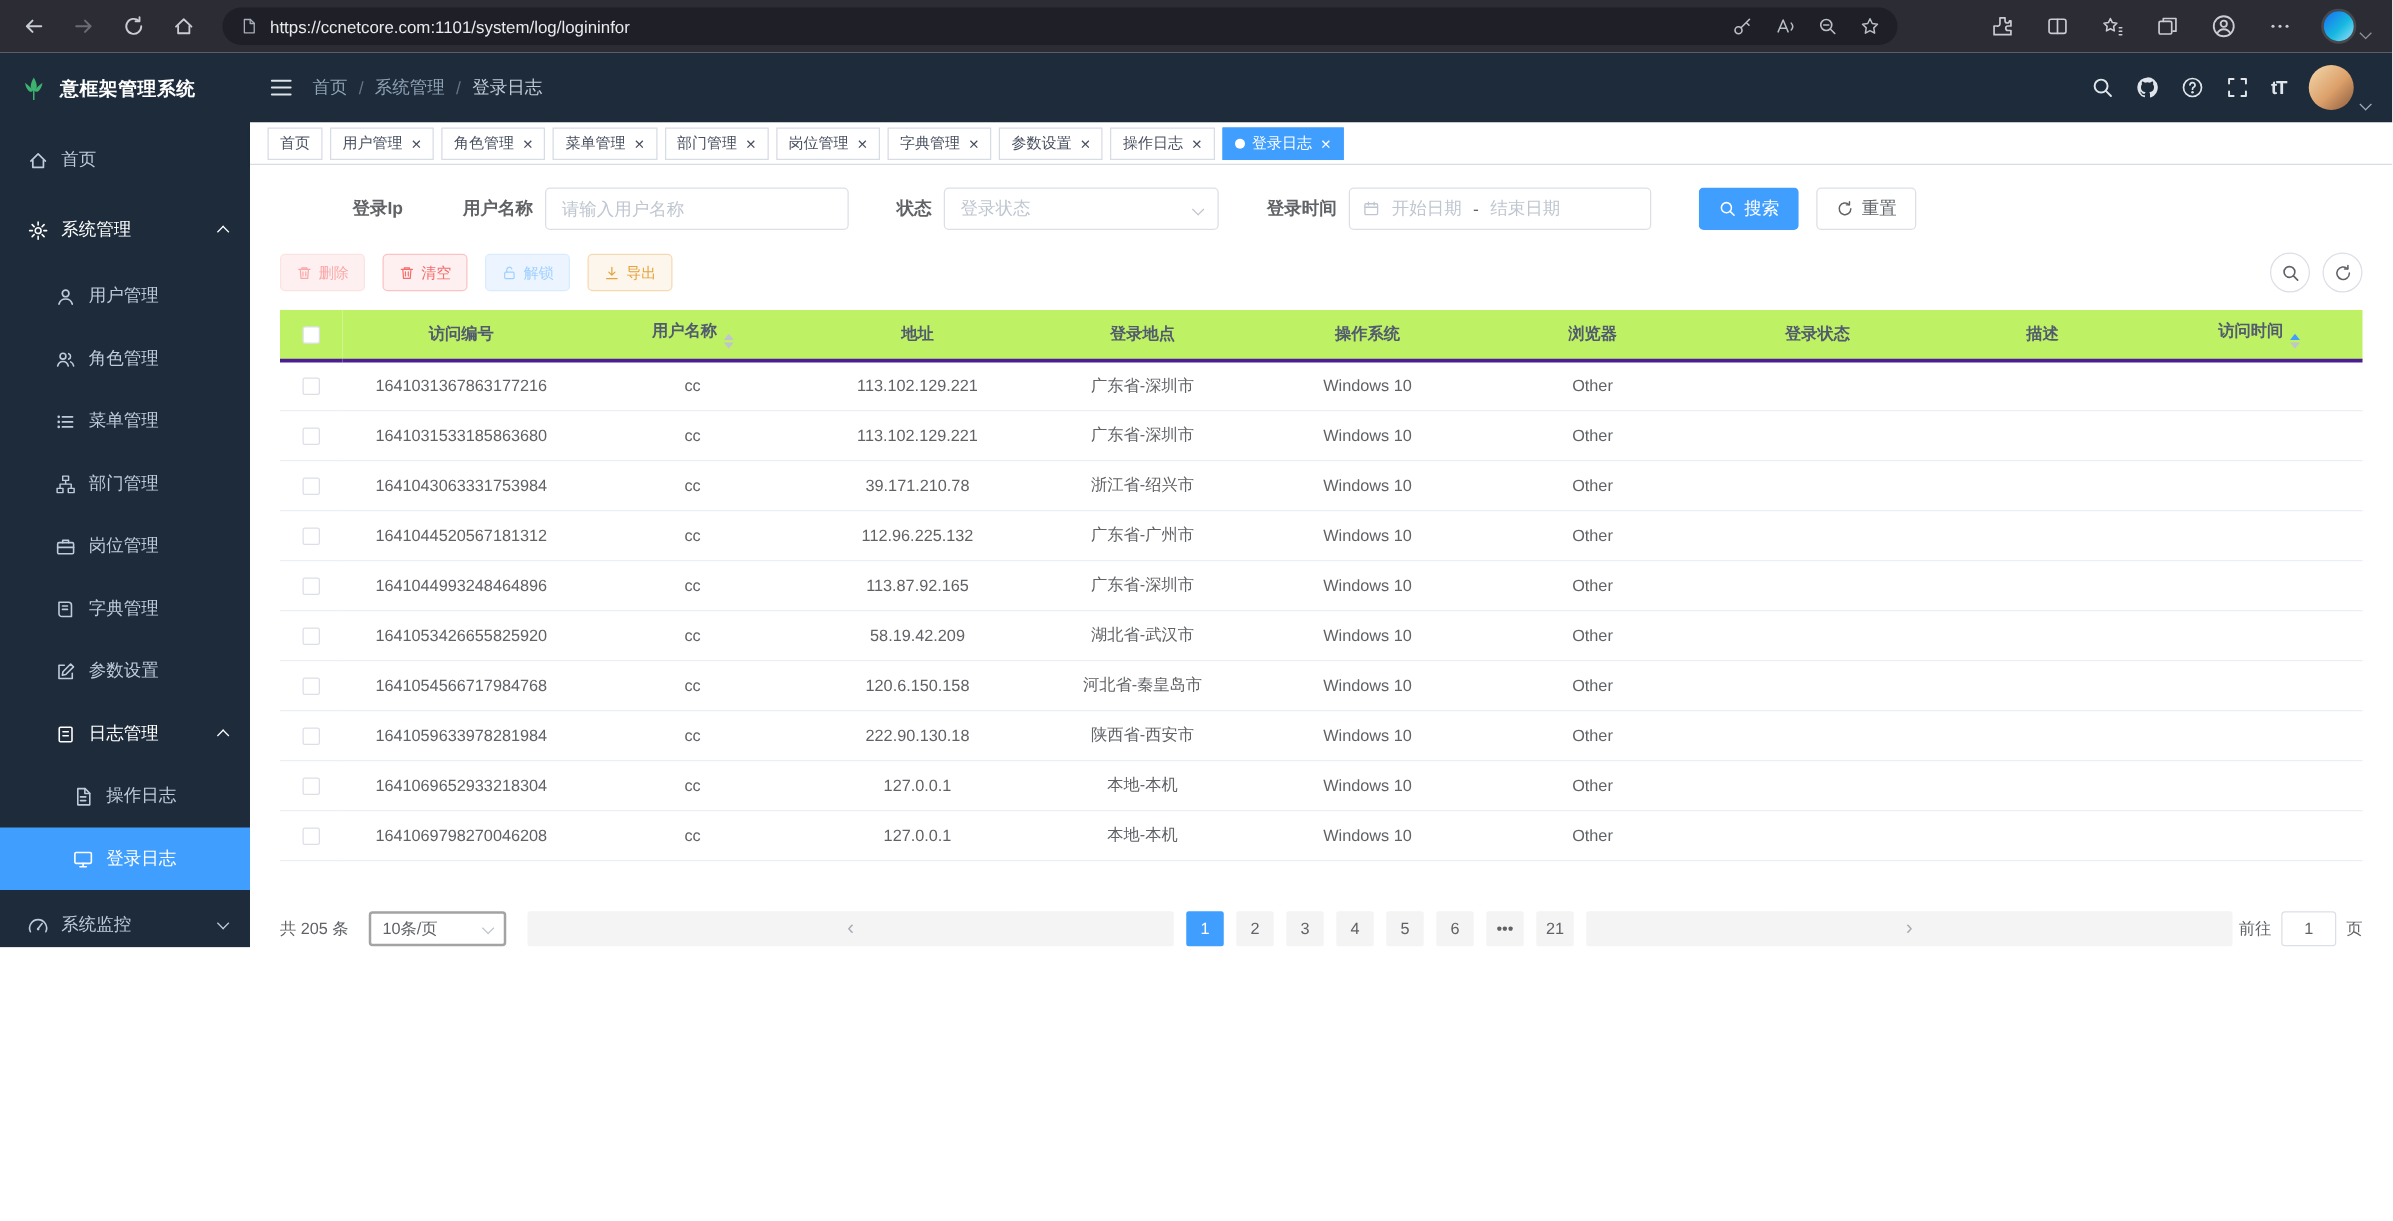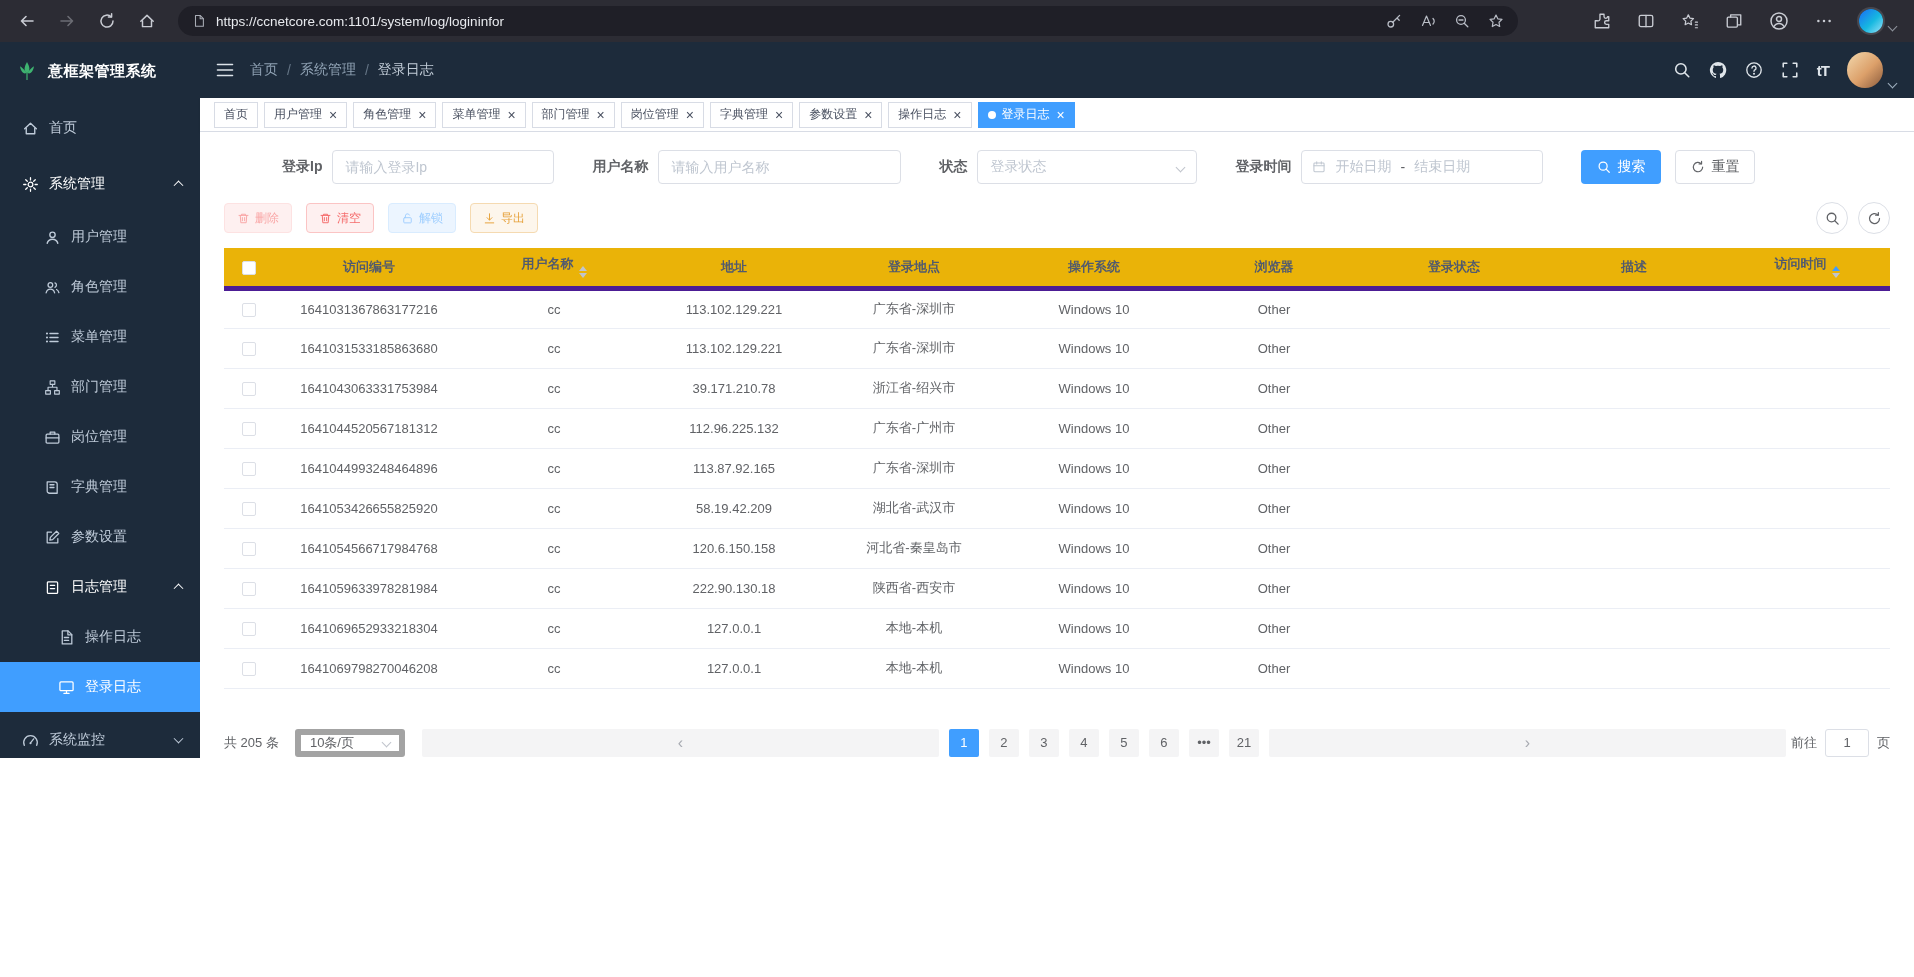--- a/index.html
+++ b/index.html
@@ -94,32 +94,32 @@
   .toolbar-row{display:flex;align-items:center;margin-top:18px}
   .btn-sm{height:30px;font-size:12px;padding:0 12px;border-radius:4px;display:inline-flex;align-items:center;gap:5px;margin-right:14px;border:1px solid}
   .btn-sm.danger{background:#fef0f0;border-color:#fbc4c4;color:var(--danger)}
   .btn-sm.danger.disabled{background:#fef0f0;border-color:#fde2e2;color:#f9a7a7;cursor:not-allowed}
   .btn-sm.primary.disabled{background:#ecf5ff;border-color:#d9ecff;color:#a0cfff;cursor:not-allowed}
   .btn-sm.warning{background:#fdf6ec;border-color:#f5dab1;color:var(--warning)}
   .tool-circles{margin-left:auto;display:flex;gap:10px}
   .circle-btn{width:32px;height:32px;border-radius:50%;border:1px solid #dcdfe6;background:#fff;color:#606266;display:flex;align-items:center;justify-content:center}
 
   table.grid{width:100%;border-collapse:collapse;table-layout:fixed;margin-top:14px}
-  .grid thead th{background:#eab308;height:40px;font-size:13px;color:#515a6e;font-weight:700;border-bottom:5px solid #4c1d95;text-align:center;white-space:nowrap}
+  .grid thead th{background:#bef264;height:40px;font-size:13px;color:#515a6e;font-weight:700;border-bottom:3px solid #4c1d95;text-align:center;white-space:nowrap}
   .grid tbody td{height:40px;font-size:13px;color:#606266;border-bottom:1px solid #ebeef5;text-align:center;white-space:nowrap;overflow:hidden}
   .cb{width:14px;height:14px;border:1px solid #dcdfe6;border-radius:2px;background:#fff;display:inline-block;vertical-align:middle;cursor:pointer}
   .sort{display:inline-flex;flex-direction:column;margin-left:5px;vertical-align:-3px;cursor:pointer}
   .sort .c{width:0;height:0;border:4px solid transparent;display:block}
   .sort .up{border-bottom:5px solid #c0c4cc;border-top:none;margin-bottom:2px}
   .sort .dn{border-top:5px solid #c0c4cc;border-bottom:none}
   .sort.asc .up{border-bottom-color:var(--accent)}
 
   .pagination{display:flex;align-items:center;justify-content:flex-end;margin-top:40px}
   .pg-total{font-size:13px;color:#606266;margin-right:16px}
-  .pg-size{width:110px;height:28px;border:6px solid #a3a3a3;border-radius:3px;display:flex;align-items:center;justify-content:space-between;padding:0 9px;font-size:13px;color:#606266;margin-right:12px;cursor:pointer}
+  .pg-size{width:110px;height:28px;border:2px solid #a3a3a3;border-radius:3px;display:flex;align-items:center;justify-content:space-between;padding:0 9px;font-size:13px;color:#606266;margin-right:12px;cursor:pointer}
   .pg-pages{display:flex}
   .pg-btn{min-width:30px;height:28px;background:#f4f4f5;color:#606266;font-size:13px;display:inline-flex;align-items:center;justify-content:center;border-radius:2px;margin:0 5px;padding:0 4px}
   .pg-btn.active{background:var(--accent);color:#fff}
   .pg-btn.nav{color:#a8abb2;font-size:16px}
   .pg-goto{font-size:13px;color:#606266;}
   .pg-input{width:44px;height:28px;border:1px solid #dcdfe6;border-radius:3px;text-align:center;font-size:13px;color:#606266;margin:0 8px}
 </style>
 </head>
 <body>
 
@@ -534,21 +534,20 @@
             <span>登录日志</span>
             <span class="close">×</span>
           </div>
         </div>
 
       <div class="content">
 
         <div class="filter-row">
           <div class="f-group">
             <span class="f-label">登录Ip</span>
-            <input class="f-input ip" placeholder="请输入登录Ip" style="">
           </div>
           <div class="f-group">
             <span class="f-label">用户名称</span>
             <input class="f-input un" placeholder="请输入用户名称" style="">
           </div>
           <div class="f-group">
             <span class="f-label">状态</span>
             <div class="f-input select">
               <span class="ph">登录状态</span>
               <span class="chev-sm down gray"></span>

